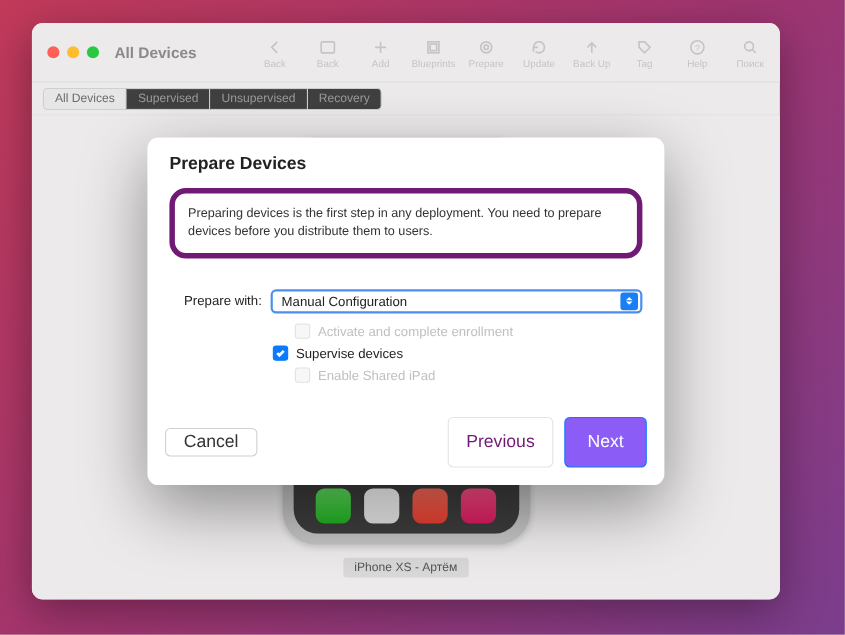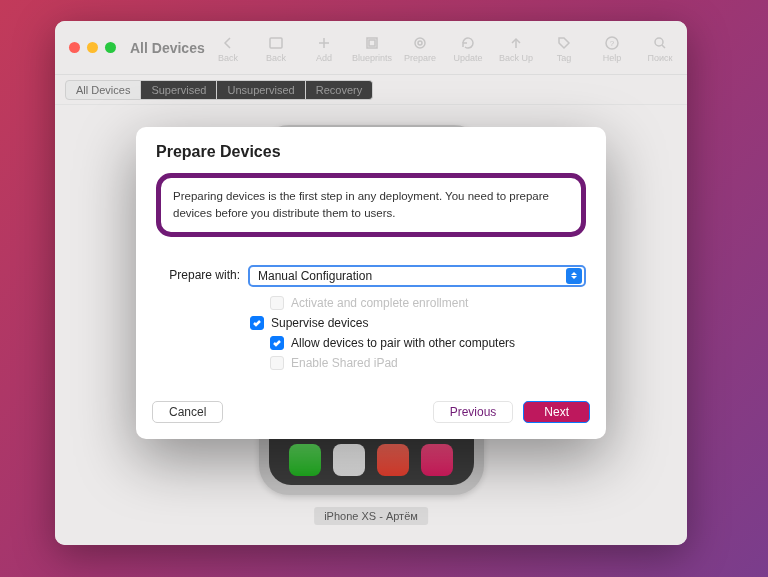--- a/index.html
+++ b/index.html
@@ -3,21 +3,21 @@
 <meta charset="utf-8">
 <style>
   * { box-sizing: border-box; margin: 0; padding: 0; }
   body {
     font-family: -apple-system, "Helvetica Neue", Arial, sans-serif;
     width: 768px; height: 577px; overflow: hidden;
     background: linear-gradient(135deg, #c23a5a 0%, #a03570 50%, #7a3d8c 100%);
     position: relative;
   }
   .window {
-    position: absolute; left: 55px; top: 21px; width: 632px; height: 524px;
+    position: absolute; left: 29px; top: 21px; width: 680px; height: 524px;
     background: #eceaea; border-radius: 10px; box-shadow: 0 10px 40px rgba(0,0,0,0.35);
     overflow: hidden;
   }
   .titlebar {
     height: 54px; background: #eceaea; border-bottom: 1px solid #dcdcdc;
     display: flex; align-items: center; padding: 0 14px; position: relative;
   }
   .traffic { display: flex; gap: 7px; align-items: center; }
   .traffic .dot { width: 11px; height: 11px; border-radius: 50%; }
   .dot.red { background: #ff5f57; }
@@ -110,24 +110,24 @@
     flex-shrink: 0;
   }
   .cbox.checked { background: #0a7aff; border-color: #0a7aff; }
   .cbox.checked svg { stroke: #fff; stroke-width: 2.5; fill: none; }
   .cbox.disabled { border-color: #e2e2e2; background: #f7f7f7; }
   .sheet-footer {
     display: flex; justify-content: space-between; align-items: center;
     padding: 28px 16px 4px 16px;
   }
   .btn {
-    font-size: 12px; padding: 3px 16px; border-radius: 5px; border: 1px solid #d0d0d0;
+    font-size: 16px; padding: 3px 16px; border-radius: 5px; border: 1px solid #d0d0d0;
     background: #fff; color: #333;
   }
-  .btn.primary { background: #be185d; color: #fff; border-color: #0a7aff; padding: 3px 20px; }
+  .btn.primary { background: #8b5cf6; color: #fff; border-color: #0a7aff; padding: 13px 20px; }
   .btn.ghost { color: #701a75; border-color: #e4e4e4; }
   .footer-right { display: flex; gap: 10px; }
 </style>
 </head>
 <body>
 
 <div class="window">
 
   <div class="titlebar">
     <div class="traffic">
@@ -270,28 +270,20 @@
                 <span>Activate and complete enrollment</span>
               </div>
               <div class="check">
                 <span class="cbox checked">
                     <svg width="10" height="10" viewBox="0 0 10 10">
                       <polyline points="2,5 4,7 8,3"></polyline>
                     </svg>
                   </span>
                 <span>Supervise devices</span>
               </div>
-              <div class="check indent1">
-                <span class="cbox checked">
-                    <svg width="10" height="10" viewBox="0 0 10 10">
-                      <polyline points="2,5 4,7 8,3"></polyline>
-                    </svg>
-                  </span>
-                <span>Allow devices to pair with other computers</span>
-              </div>
               <div class="check indent1 disabled">
                 <span class="cbox disabled"></span>
                 <span>Enable Shared iPad</span>
               </div>
             </div>
           </div>
         </div>
       </div>
 
       <div class="sheet-footer">

